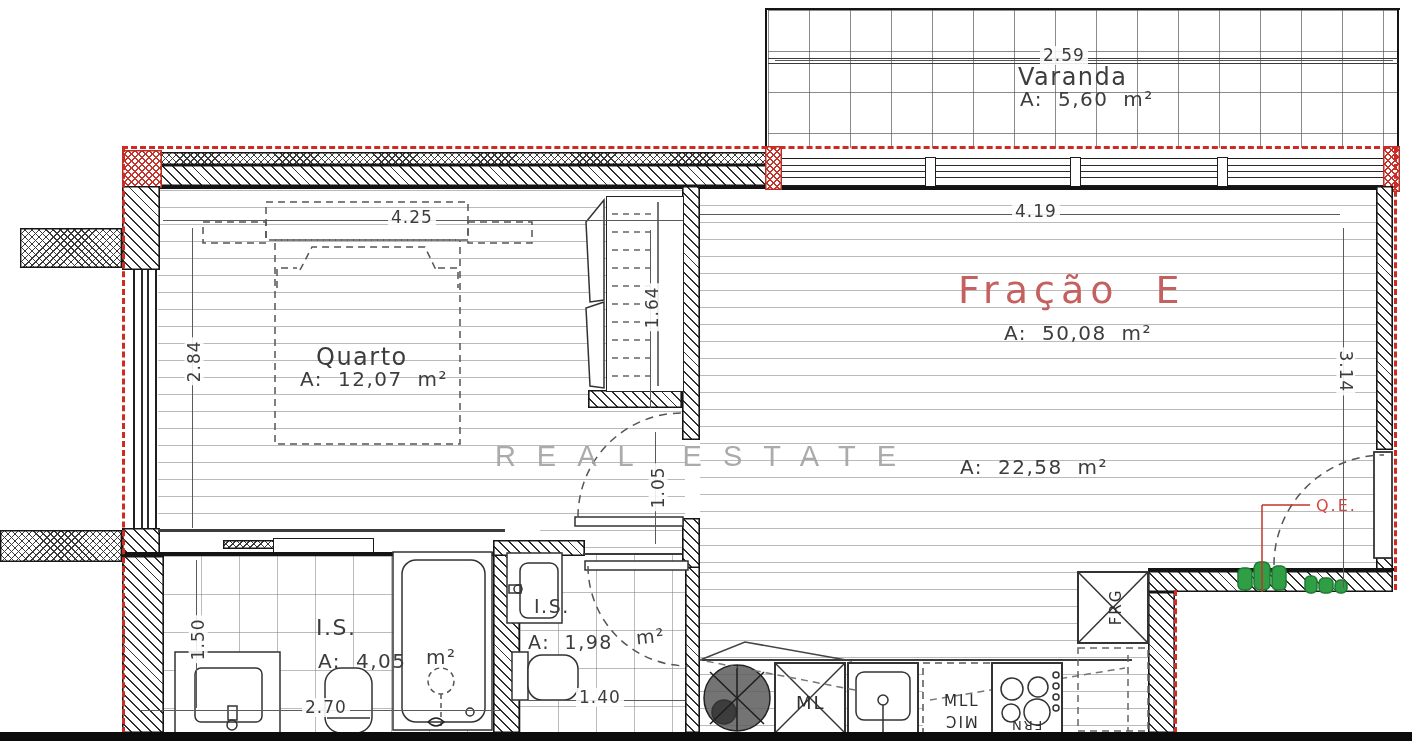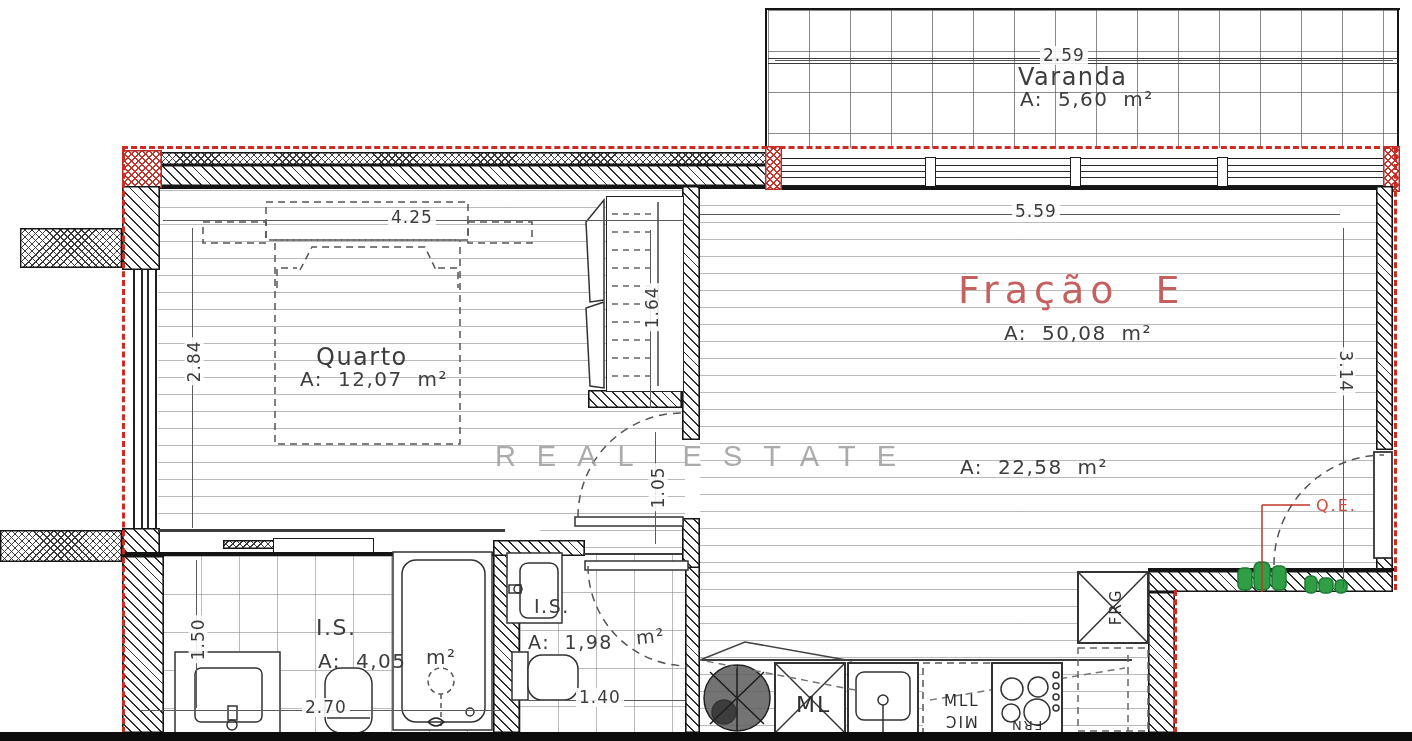--- a/index.html
+++ b/index.html
@@ -274,21 +274,21 @@
   <div class="abs dimline-h" style="left:163px;top:220px;width:520px;"></div>
   <div class="abs dimline-v" style="left:192px;top:228px;height:300px;"></div>
   <div class="abs dimline-v" style="left:1343px;top:228px;height:360px;"></div>
   <div class="abs dimline-v" style="left:650px;top:230px;height:178px;"></div>
   <div class="abs dimline-v" style="left:655px;top:432px;height:112px;"></div>
   <div class="abs dimline-v" style="left:196px;top:560px;height:148px;"></div>
   <div class="abs dimline-h" style="left:140px;top:710px;width:360px;"></div>
   <div class="abs dimline-h" style="left:528px;top:700px;width:157px;"></div>
 
   <div class="abs dim" style="left:1040px;top:46px;">2.59</div>
-  <div class="abs dim" style="left:1012px;top:202px;">5.59</div>
+  <div class="abs dim" style="left:1012px;top:202px;">4.19</div>
   <div class="abs dim" style="left:388px;top:208px;">4.25</div>
   <div class="abs dim rot-ccw" style="left:170px;top:352px;">2.84</div>
   <div class="abs dim rot-cw" style="left:1322px;top:362px;">3.14</div>
   <div class="abs dim rot-ccw" style="left:628px;top:298px;">1.64</div>
   <div class="abs dim rot-ccw" style="left:634px;top:478px;">1.05</div>
   <div class="abs dim rot-ccw" style="left:174px;top:630px;">1.50</div>
   <div class="abs dim" style="left:302px;top:698px;">2.70</div>
   <div class="abs dim" style="left:576px;top:688px;">1.40</div>
 
   <div class="abs lbl room-name" style="left:1018px;top:53px;">Varanda</div>
@@ -302,21 +302,21 @@
   <div class="abs lbl room-area" style="left:300px;top:368px;">A:  12,07  m²</div>
 
   <div class="abs lbl" style="left:316px;top:616px;font-size:22px;">I.S.</div>
   <div class="abs lbl" style="left:318px;top:650px;font-size:20px;">A:  4,05</div>
   <div class="abs lbl" style="left:426px;top:646px;font-size:20px;">m²</div>
 
   <div class="abs lbl" style="left:534px;top:596px;font-size:19px;">I.S.</div>
   <div class="abs lbl" style="left:528px;top:632px;font-size:19px;">A:  1,98</div>
   <div class="abs lbl" style="left:636px;top:626px;font-size:19px;transform:rotate(-6deg);">m²</div>
 
-  <div class="abs applbl" style="left:796px;top:692px;font-size:22px;">ML</div>
+  <div class="abs applbl" style="left:796px;top:692px;font-size:18px;">ML</div>
   <div class="abs applbl" style="left:944px;top:692px;">MLL</div>
   <div class="abs applbl rot-180" style="left:944px;top:712px;">MIC</div>
   <div class="abs applbl rot-180" style="left:1010px;top:718px;font-size:13px;">FRN</div>
   <div class="abs applbl rot-ccw" style="left:1098px;top:598px;"></div>
   <div class="abs applbl rot-ccw" style="left:1098px;top:598px;">FRG</div>
   <div class="abs qe" style="left:1316px;top:496px;">Q.E.</div>
 
   <div class="abs wm wm-sub" style="left:706px;top:440px;transform:translateX(-50%);">REAL ESTATE</div>
 
   <div class="abs" style="left:0;top:732px;width:1412px;height:9px;background:#0c0c0c;"></div>

